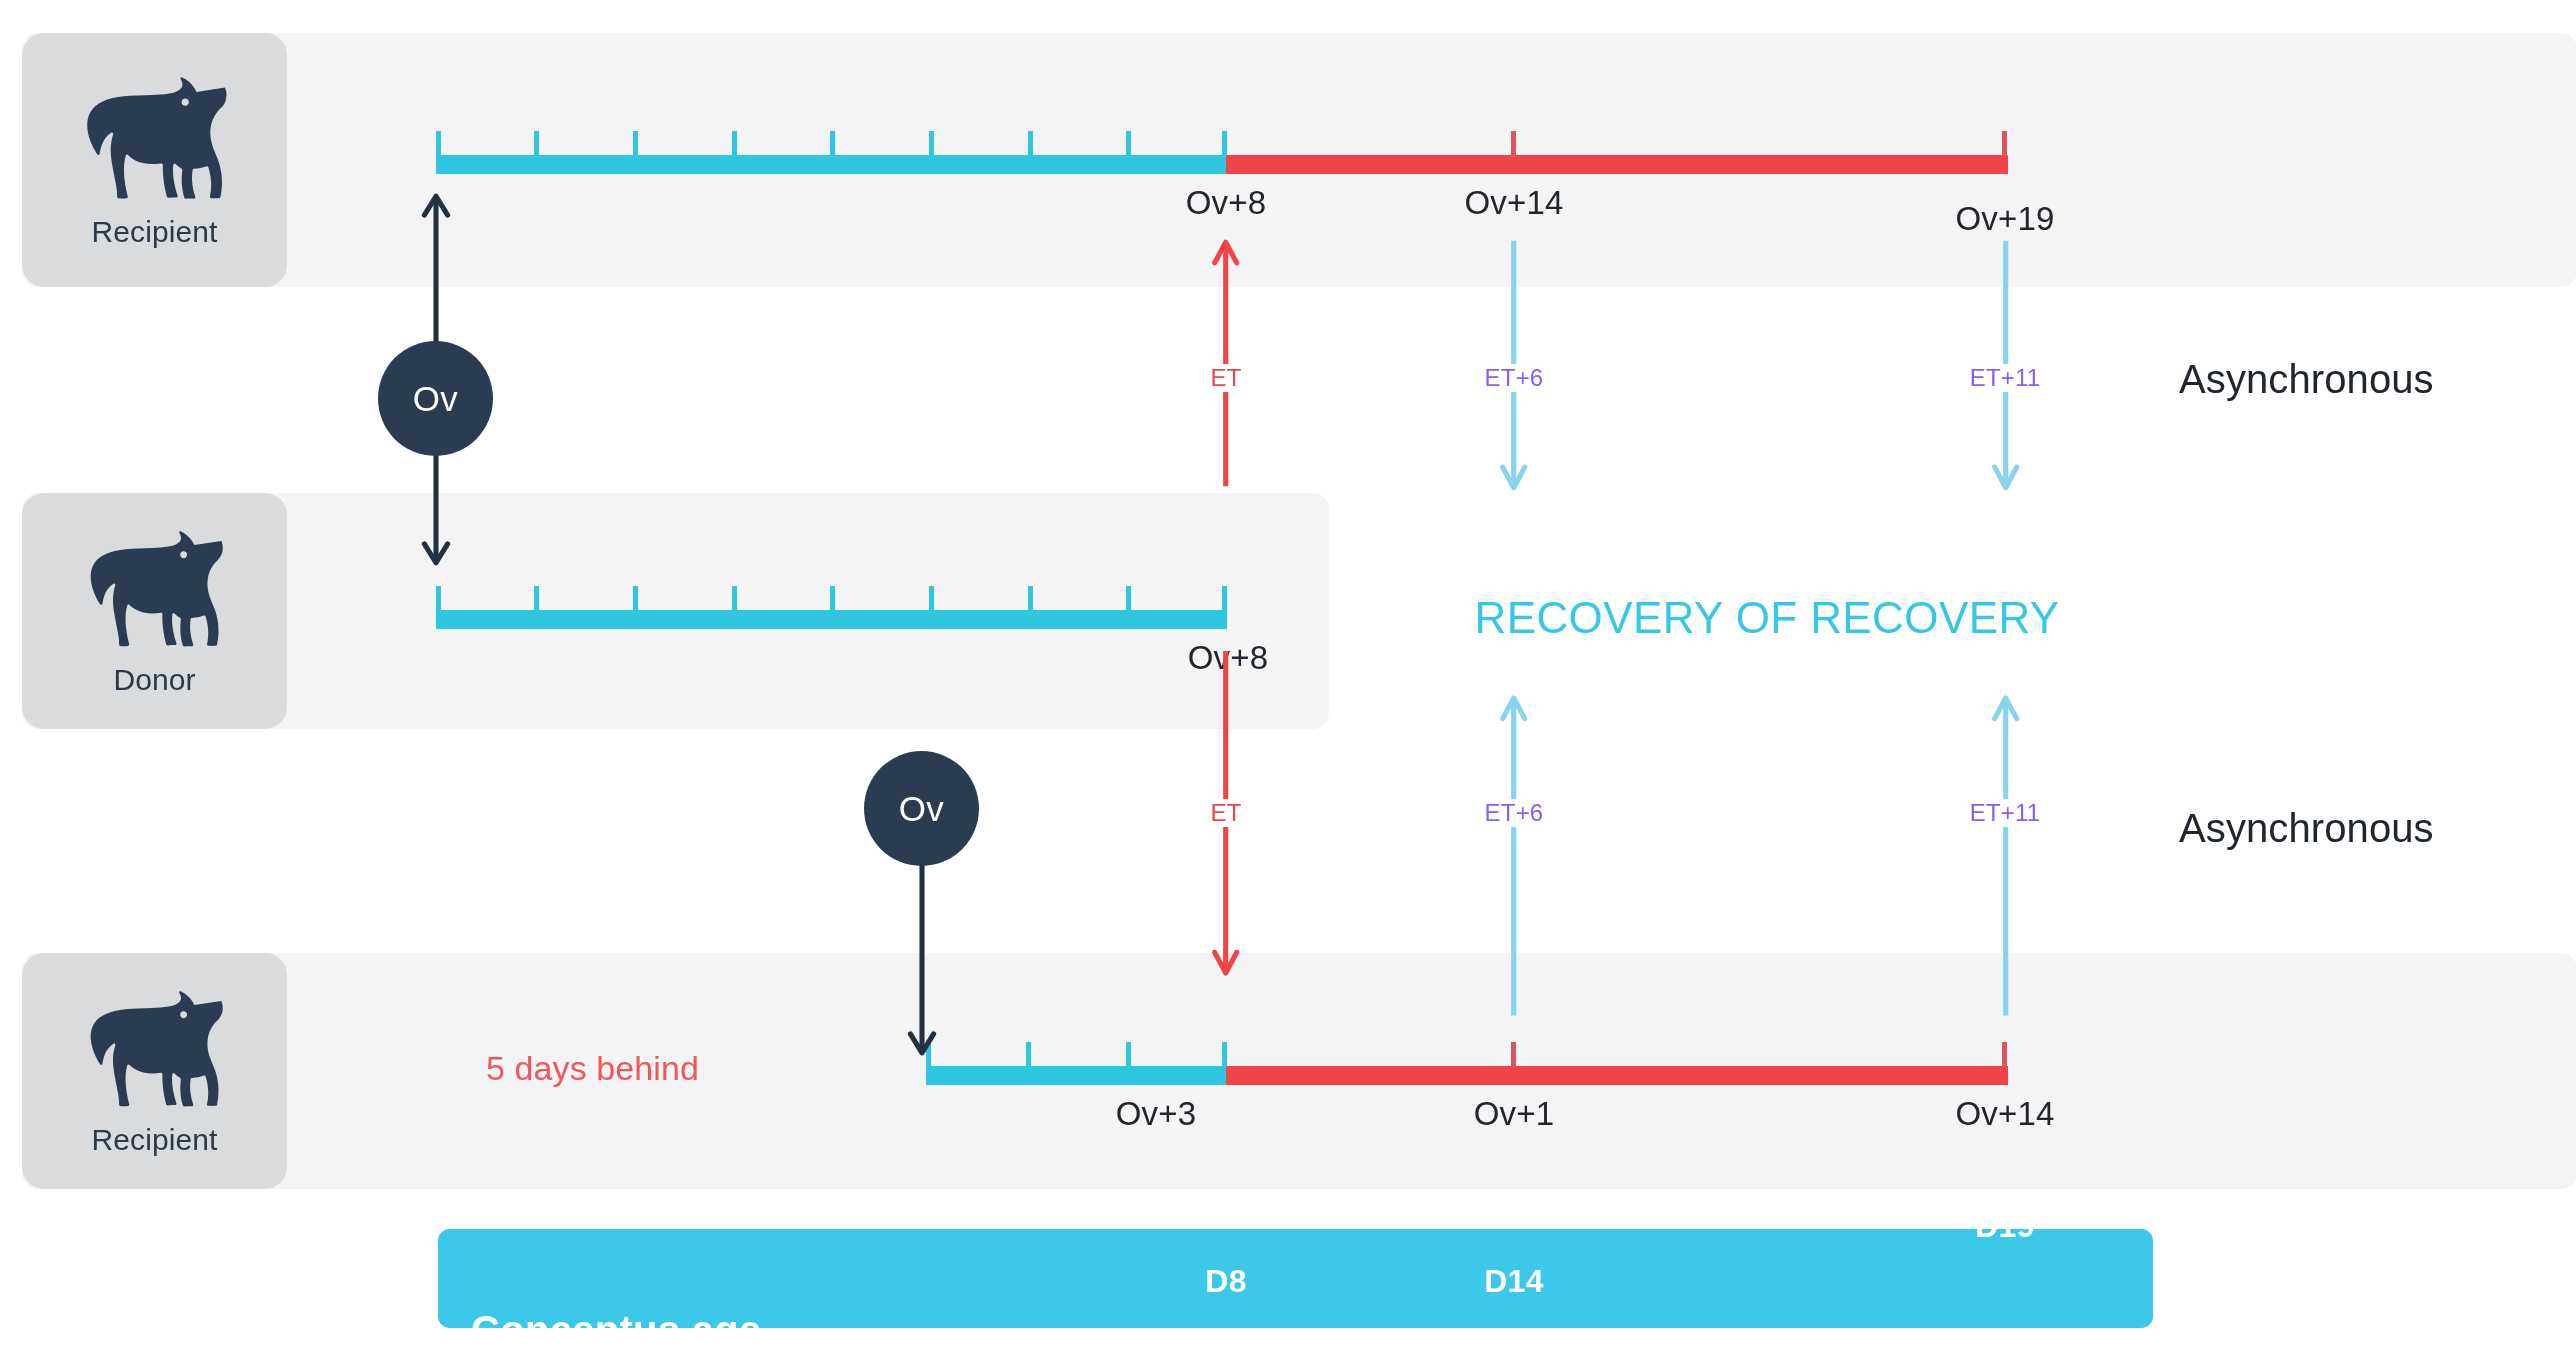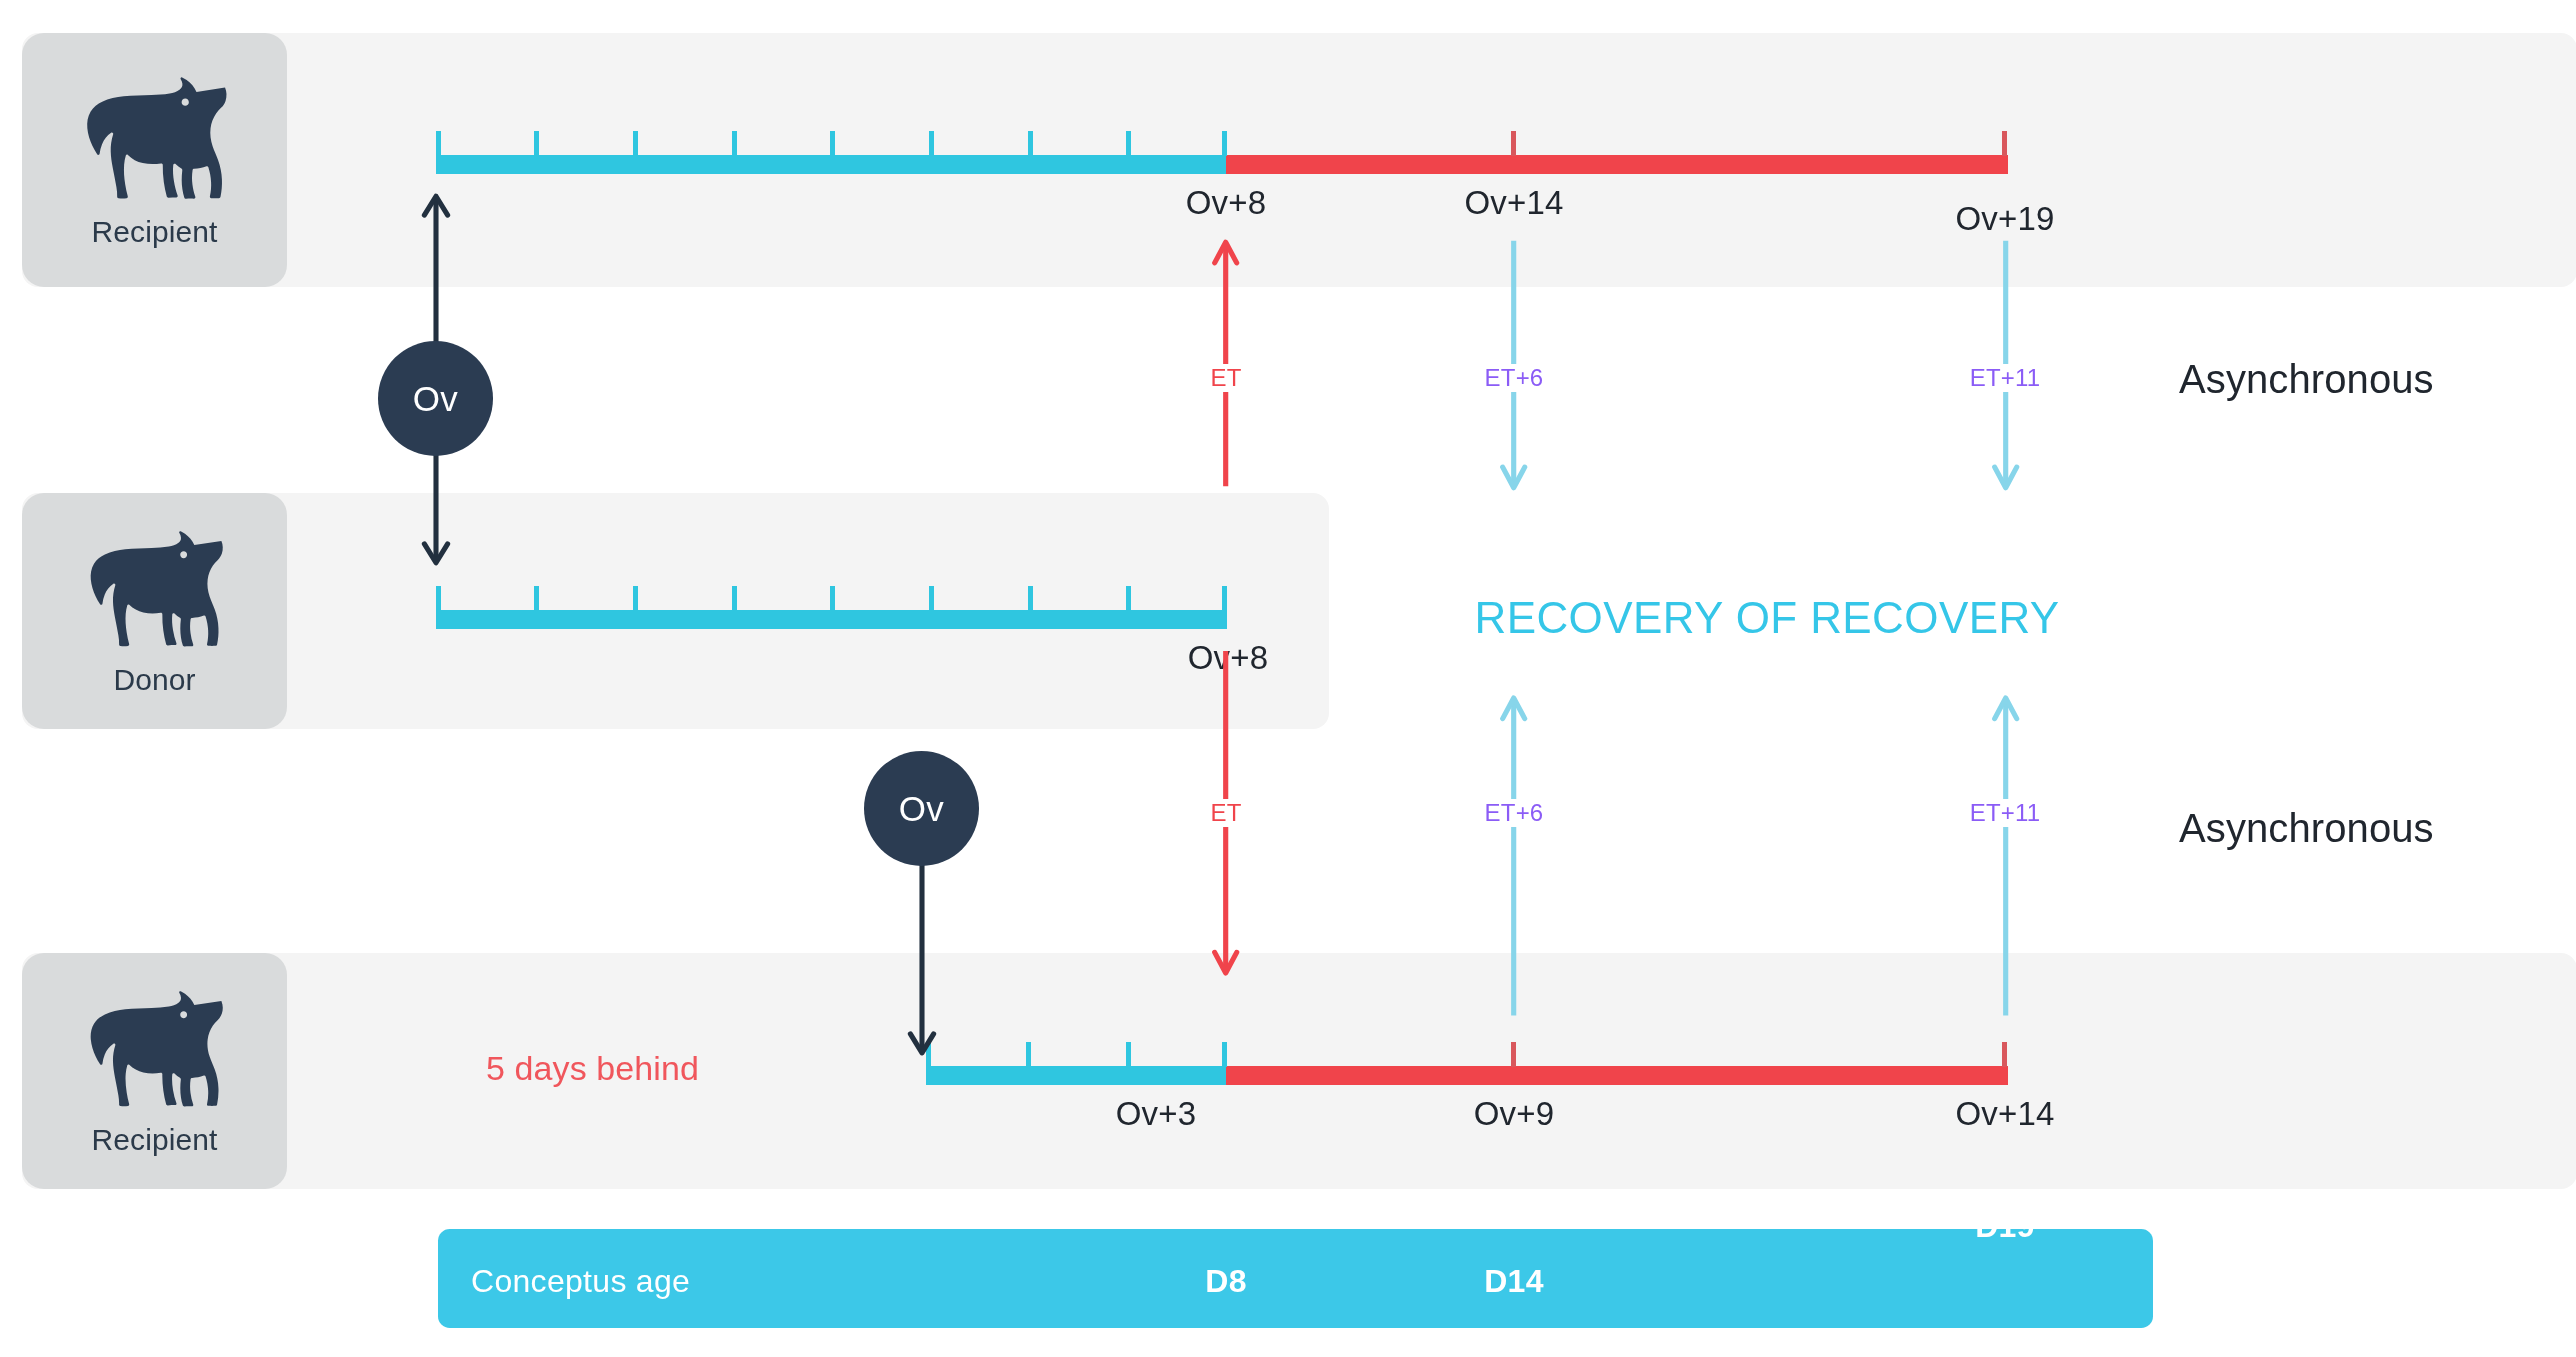--- a/index.html
+++ b/index.html
@@ -45,21 +45,21 @@
 
   
   .recovery{position:absolute;font-size:44px;color:#35c6e8;white-space:nowrap;
     transform:translateX(-50%);letter-spacing:0.4px;}
 
   
   .note{position:absolute;font-size:34px;color:#f0565c;white-space:nowrap;letter-spacing:0.1px;}
 
   
   .cbar{position:absolute;background:#3cc8e8;border-radius:11.8px;}
-  .cbar-title{position:absolute;font-size:32px;color:#ffffff;font-weight:normal;white-space:nowrap;letter-spacing:0.3px;}
+  .cbar-title{position:absolute;font-size:40px;color:#ffffff;font-weight:bold;white-space:nowrap;letter-spacing:0.3px;margin-top:45px;}
   .cbar-mark{position:absolute;font-size:32px;color:#ffffff;font-weight:bold;white-space:nowrap;
     transform:translateX(-50%);letter-spacing:0.3px;}
 </style>
 </head>
 <body>
 
 <div id="stage">
 
   <div class="band" style="left:22px;top:33px;width:2555px;height:254px;"></div>
   <div class="band" style="left:22px;top:493px;width:1307px;height:236px;"></div>
@@ -135,21 +135,21 @@
     <div class="tl red" style="left:1226px;top:1066px;width:782px;"></div>
 
     <div class="tick cyan" style="left:926px;top:1042px;height:25px;"></div>
     <div class="tick cyan" style="left:1026px;top:1042px;height:25px;"></div>
     <div class="tick cyan" style="left:1126px;top:1042px;height:25px;"></div>
     <div class="tick cyan" style="left:1222px;top:1042px;height:25px;"></div>
     <div class="tick red" style="left:1511px;top:1042px;height:25px;"></div>
     <div class="tick red" style="left:2002px;top:1042px;height:25px;"></div>
 
     <div class="tl-label" style="left:1156px;top:1095px;">Ov+3</div>
-    <div class="tl-label" style="left:1514px;top:1095px;">Ov+9</div>
+    <div class="tl-label" style="left:1514px;top:1095px;">Ov+1</div>
     <div class="tl-label" style="left:2005px;top:1095px;">Ov+14</div>
   </div>
 
   <div class="arrow" style="left:420px;top:188px;">
     <svg width="32" height="383" viewBox="0 0 44 520">
       <line x1="22" y1="14" x2="22" y2="506" stroke="#22303f" stroke-width="7"></line>
       <polyline points="6,34 22,8 38,34" fill="none" stroke="#22303f" stroke-width="7" stroke-linecap="round" stroke-linejoin="round"></polyline>
       <polyline points="6,486 22,512 38,486" fill="none" stroke="#22303f" stroke-width="7" stroke-linecap="round" stroke-linejoin="round"></polyline>
     </svg>
   </div>

